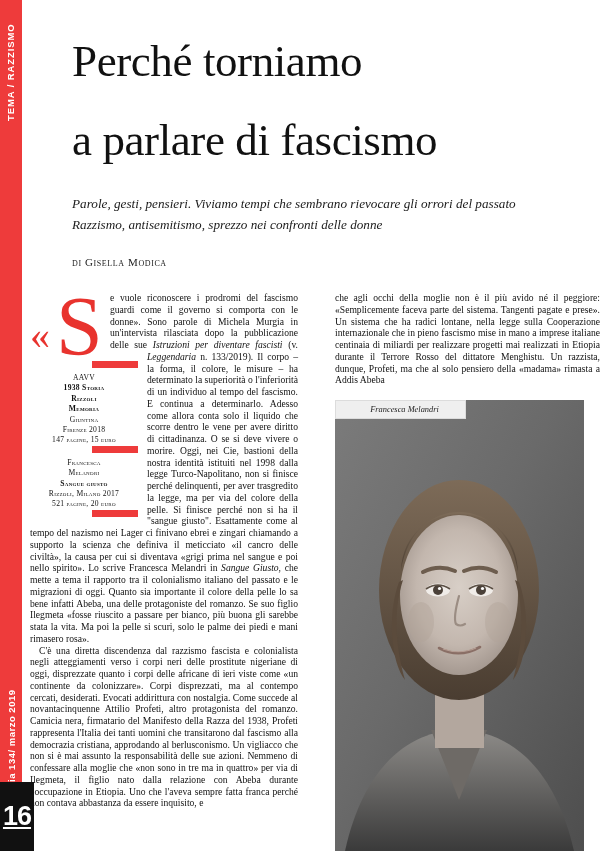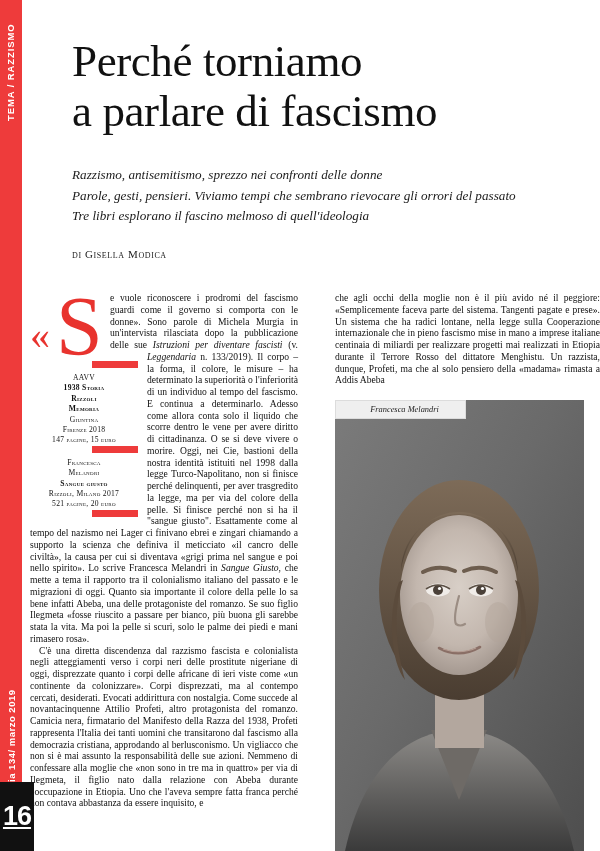--- a/index.html
+++ b/index.html
@@ -48,21 +48,21 @@
     text-decoration: underline;
   }
 
   
   .header { position: absolute; left: 72px; top: 36px; width: 512px; }
   .headline {
     font-family: "Liberation Serif", serif;
     font-size: 45px; line-height: 50px; font-weight: normal;
     color: #111; letter-spacing: -0.4px;
   }
-  .headline .l2 { display: block; }
+  .headline .l2 { display: block; margin-top: 29px; }
 
   .standfirst { margin-top: 29px; }
   .standfirst div {
     font-style: italic; font-size: 13.2px; line-height: 20.5px;
     color: #1a1a1a;
   }
   .byline {
     margin-top: 21px;
     font-variant: small-caps;
     font-size: 11px; letter-spacing: 0.6px; color: #1a1a1a;
@@ -151,23 +151,22 @@
   <div class="page-number-box">
     <span>16</span>
   </div>
 
   <div class="header">
     <h1 class="headline">
       <span class="l1">Perché torniamo</span>
       <span class="l2">a parlare di fascismo</span>
     </h1>
     <div class="standfirst">
+      <div>Parole, gesti, pensieri. Viviamo tempi che sembrano rievocare gli orrori del passato</div>
       <div>Razzismo, antisemitismo, sprezzo nei confronti delle donne</div>
-      <div>Parole, gesti, pensieri. Viviamo tempi che sembrano rievocare gli orrori del passato</div>
-      <div>Tre libri esplorano il fascino melmoso di quell'ideologia</div>
     </div>
     <div class="byline">di Gisella Modica</div>
   </div>
 
   <div class="body-area">
 
     <div class="col-left">
 
       <div class="dropcap-wrap">
         <span class="dropcap-quotes">«</span>

